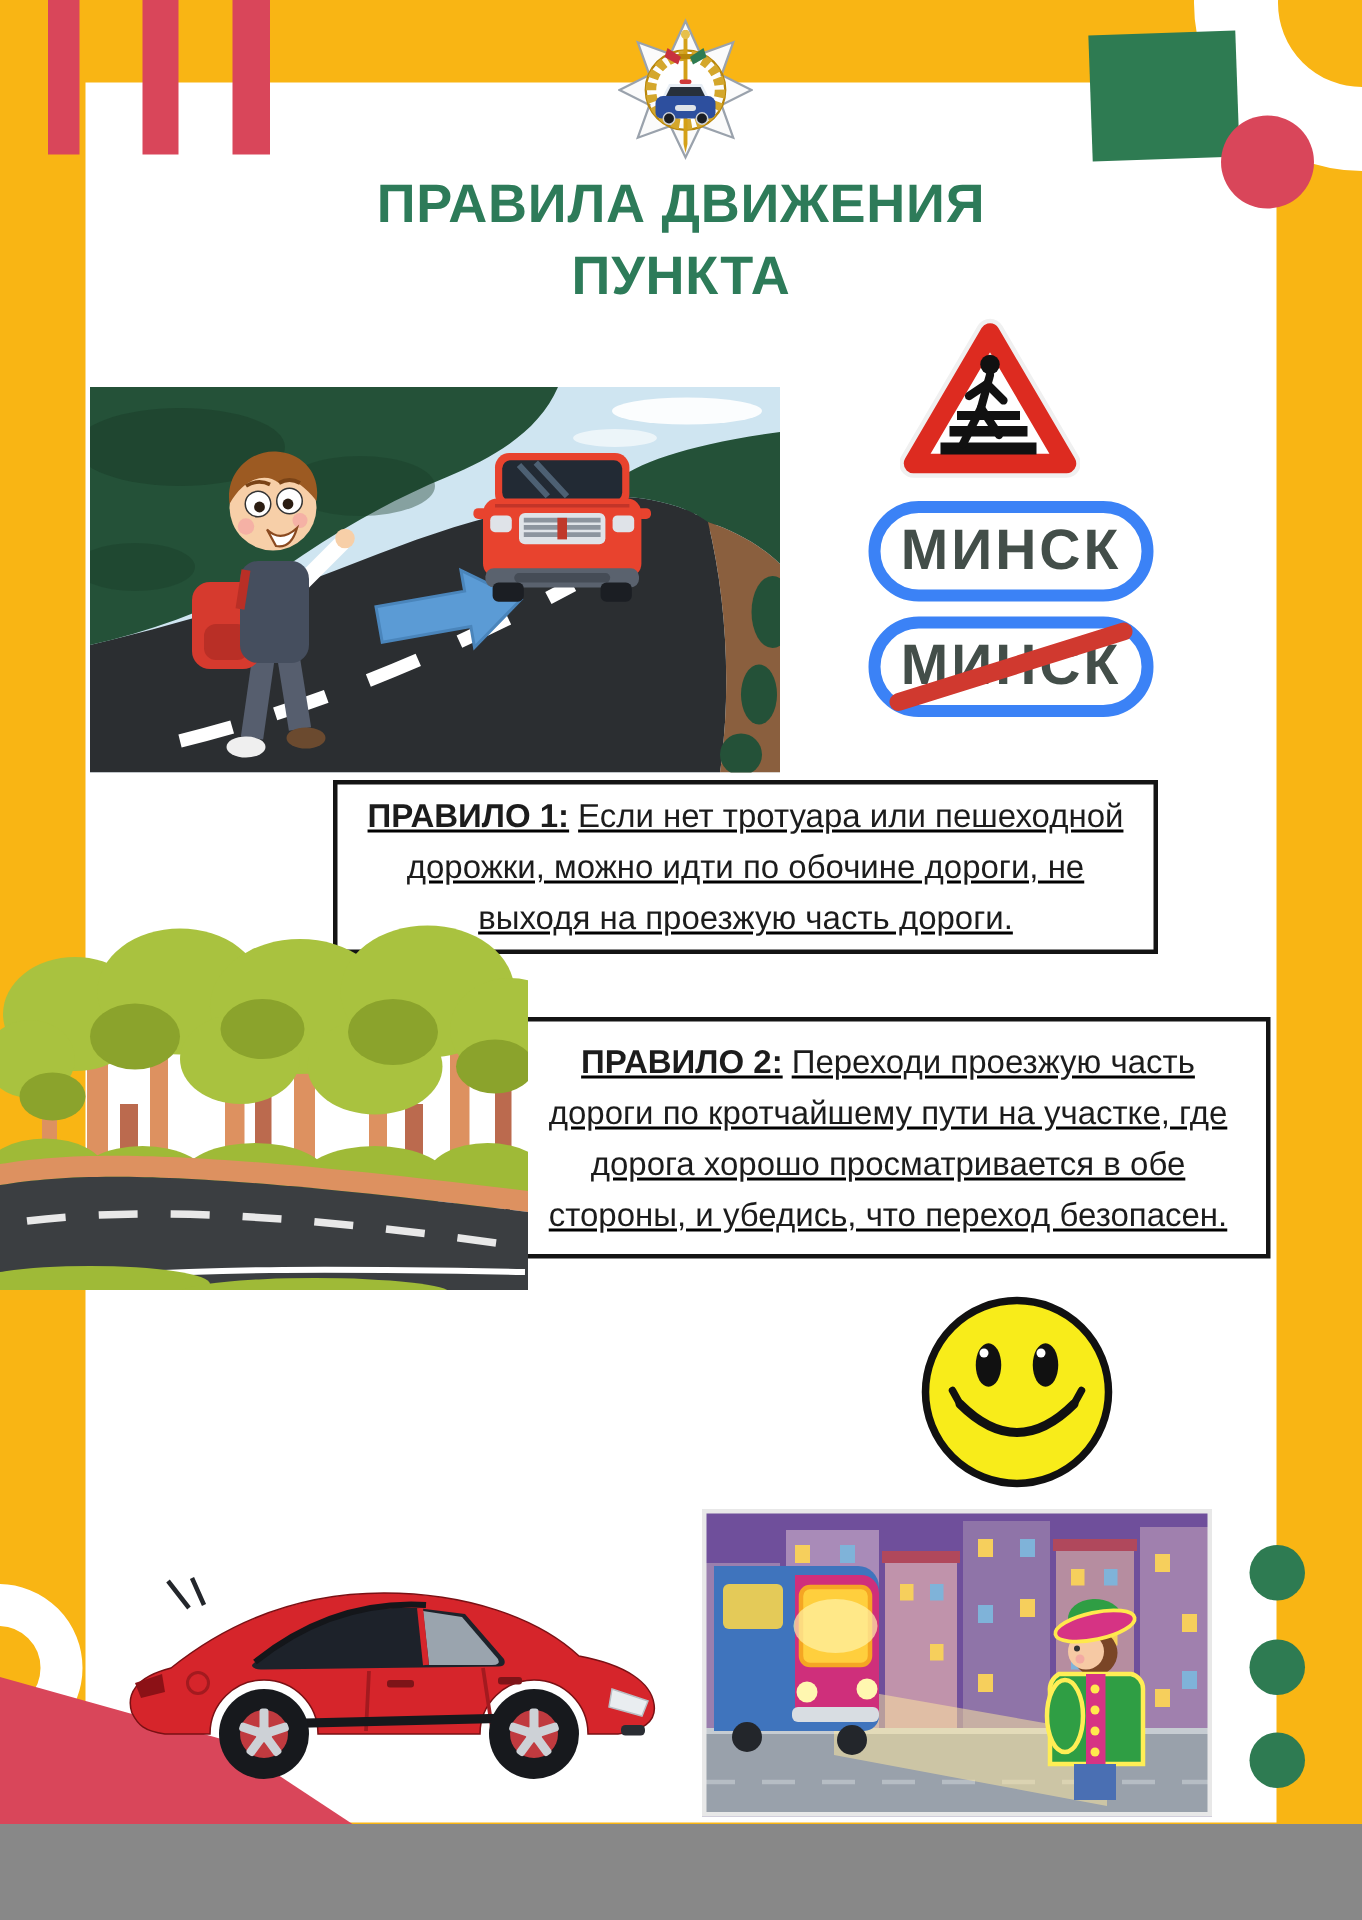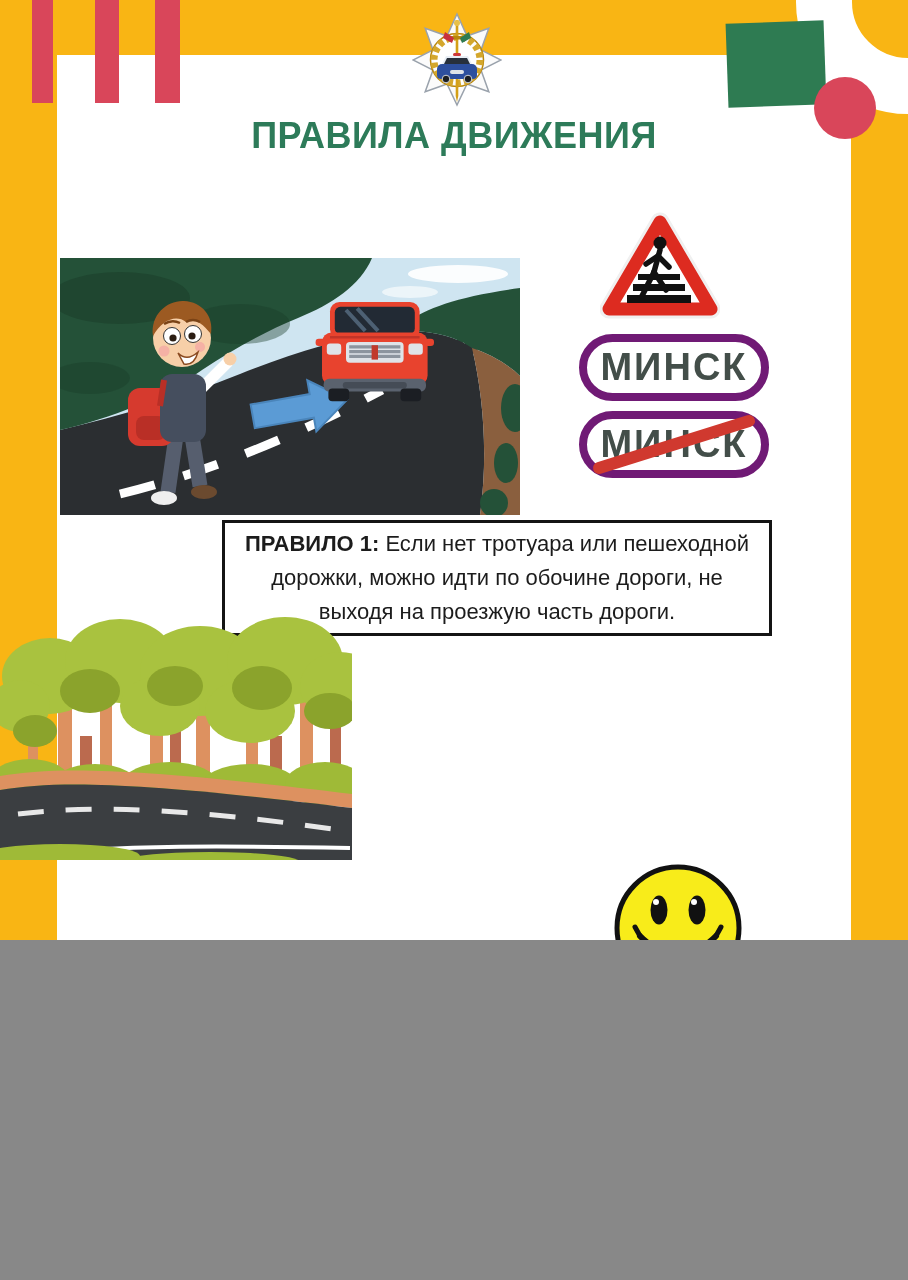--- a/index.html
+++ b/index.html
@@ -1,16 +1,16 @@
 <!DOCTYPE html>
 <html><head>
 <meta charset="utf-8">
 <style>
   html,body{margin:0;padding:0;background:#888;}
-  .poster{position:relative;width:908px;height:940px;background:#fff;overflow:hidden;
+  .poster{position:relative;width:908px;height:1216px;background:#fff;overflow:hidden;
           font-family:"Liberation Sans",sans-serif;}
   .abs{position:absolute;}
   
   .frame{position:absolute;background:#F9B514;z-index:1;}
   .frame-top{left:0;top:0;width:908px;height:55px;}
   .frame-left{left:0;top:0;width:57px;height:1280px;}
   .frame-right{left:851px;top:0;width:57px;height:1280px;}
   .frame-bottom{left:0;top:1215px;width:908px;height:65px;}
   
   .stripe{position:absolute;top:0;height:103px;background:#D9465A;z-index:5;}
@@ -24,29 +24,29 @@
   .green-dot{position:absolute;left:833px;width:37px;height:37px;border-radius:50%;
              background:#2E7B52;z-index:6;}
   
   .title{position:absolute;left:57px;top:112px;width:794px;text-align:center;
          color:#2D7B59;font-weight:800;font-size:36px;line-height:48px;
          letter-spacing:.5px;z-index:2;}
   
   .scene1{left:60px;top:258px;z-index:2;}
   .sign-tri{left:600px;top:212px;z-index:2;}
   .minsk{position:absolute;left:579px;width:190px;height:67px;background:#fff;
-         border:8px solid #701a75;border-radius:34px;box-sizing:border-box;
+         border:8px solid #3b82f6;border-radius:34px;box-sizing:border-box;
          display:flex;align-items:center;justify-content:center;z-index:2;}
   .minsk1{top:334px;}
   .minsk2{top:411px;}
   .minsk span{font-size:38px;font-weight:bold;color:#434e49;letter-spacing:2px;}
   .slash-svg{position:absolute;left:-8px;top:-8px;pointer-events:none;}
   .rule-box{position:absolute;background:#fff;border:3px solid #141414;box-sizing:border-box;
             display:flex;align-items:center;justify-content:center;text-align:center;
-            padding:6px 14px;z-index:3;}
+            padding:6px 14px;z-index:3;text-decoration:underline;}
   .rule1{left:222px;top:520px;width:550px;height:116px;}
   .rule2{left:337px;top:678px;width:510px;height:161px;}
   .rule3{left:44px;top:866px;width:508px;height:146px;}
   .rule-text{font-size:22px;line-height:34px;color:#1c1c1c;margin:0;}
   .rule-text strong{font-weight:bold;margin-right:6px;}
   .forest{left:0;top:616px;z-index:4;}
   .smiley{left:612px;top:862px;z-index:3;}
   .redcar{left:70px;top:1038px;z-index:5;}
   .night{left:468px;top:1006px;z-index:3;}
   .emblem{left:412px;top:12px;z-index:4;}
@@ -87,20 +87,21 @@
     <path d="M35,46 h20 l3,6 H32 Z" fill="#27303c"></path>
     <rect x="41" y="41" width="8" height="3" rx="1.5" fill="#cf3a3a"></rect>
     <path d="M30,52 h30 a5,5 0 0 1 5,5 v6 a4,4 0 0 1 -4,4 H29 a4,4 0 0 1 -4,-4 v-6 a5,5 0 0 1 5,-5 Z" fill="#2d4f9e"></path>
     <rect x="38" y="58" width="14" height="4" rx="2" fill="#dfe3e8"></rect>
     <circle cx="34" cy="67" r="3.8" fill="#1b1e23" stroke="#cdd1d6"></circle>
     <circle cx="56" cy="67" r="3.8" fill="#1b1e23" stroke="#cdd1d6"></circle>
   </svg>
 
   <div class="title">
     <div>ПРАВИЛА ДВИЖЕНИЯ</div>
+    <div>ПУНКТА</div>
   </div>
 
   <svg class="abs scene1" width="460" height="257" viewBox="0 0 460 257">
     <rect width="460" height="257" fill="#cfe5f1"></rect>
     <ellipse cx="398" cy="16" rx="50" ry="9" fill="#ffffff" opacity="0.9"></ellipse>
     <ellipse cx="350" cy="34" rx="28" ry="6" fill="#ffffff" opacity="0.6"></ellipse>
     <polygon points="392,92 410,54 428,50 416,96" fill="#33373b"></polygon>
     <path d="M402,88 L420,58" stroke="#ffffff" stroke-width="2" stroke-dasharray="5 6" fill="none"></path>
     <path d="M0,257 V172 C60,158 120,140 180,116 C230,96 280,80 330,74 C365,70 396,78 412,90 C424,140 428,200 420,257 Z" fill="#2b2e31"></path>
     <path d="M60,236 C150,214 240,176 322,132" stroke="#ffffff" stroke-width="9" stroke-dasharray="36 30" fill="none"></path>
@@ -184,20 +185,25 @@
       <line x1="20" y1="57" x2="170" y2="10" stroke="#d0392f" stroke-width="12" stroke-linecap="round"></line>
     </svg>
   </div>
 
   <div class="rule-box rule1">
     <p class="rule-text">
       <strong>ПРАВИЛО 1:</strong><span>Если нет тротуара или пешеходной дорожки, можно идти по обочине дороги, не выходя на проезжую часть дороги.</span>
     </p>
   </div>
 
+  <div class="rule-box rule2">
+    <p class="rule-text">
+      <strong>ПРАВИЛО 2:</strong><span>Переходи проезжую часть дороги по кротчайшему пути на участке, где дорога хорошо просматривается в обе стороны, и убедись, что переход безопасен.</span>
+    </p>
+  </div>
 
 
   <svg class="abs forest" width="352" height="244" viewBox="0 0 352 244">
     <g fill="#dd9160">
       <rect x="58" y="90" width="14" height="90"></rect>
         <rect x="100" y="70" width="12" height="100"></rect>
       <rect x="150" y="95" width="13" height="85"></rect>
         <rect x="196" y="60" width="14" height="110"></rect>
       <rect x="246" y="85" width="12" height="95"></rect>
         <rect x="300" y="75" width="13" height="95"></rect>

